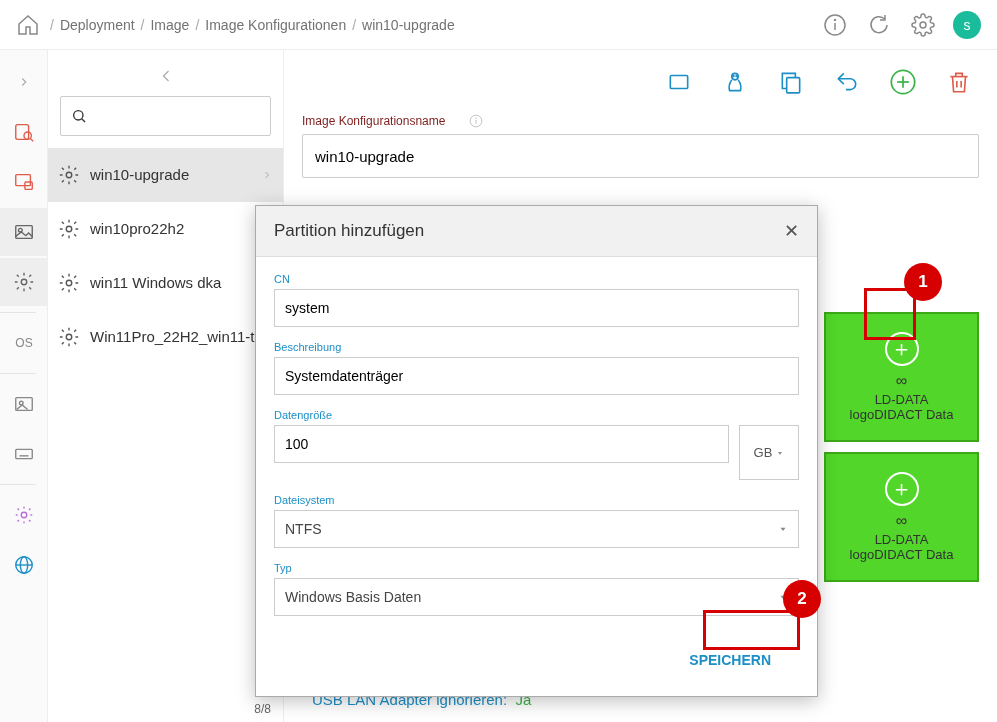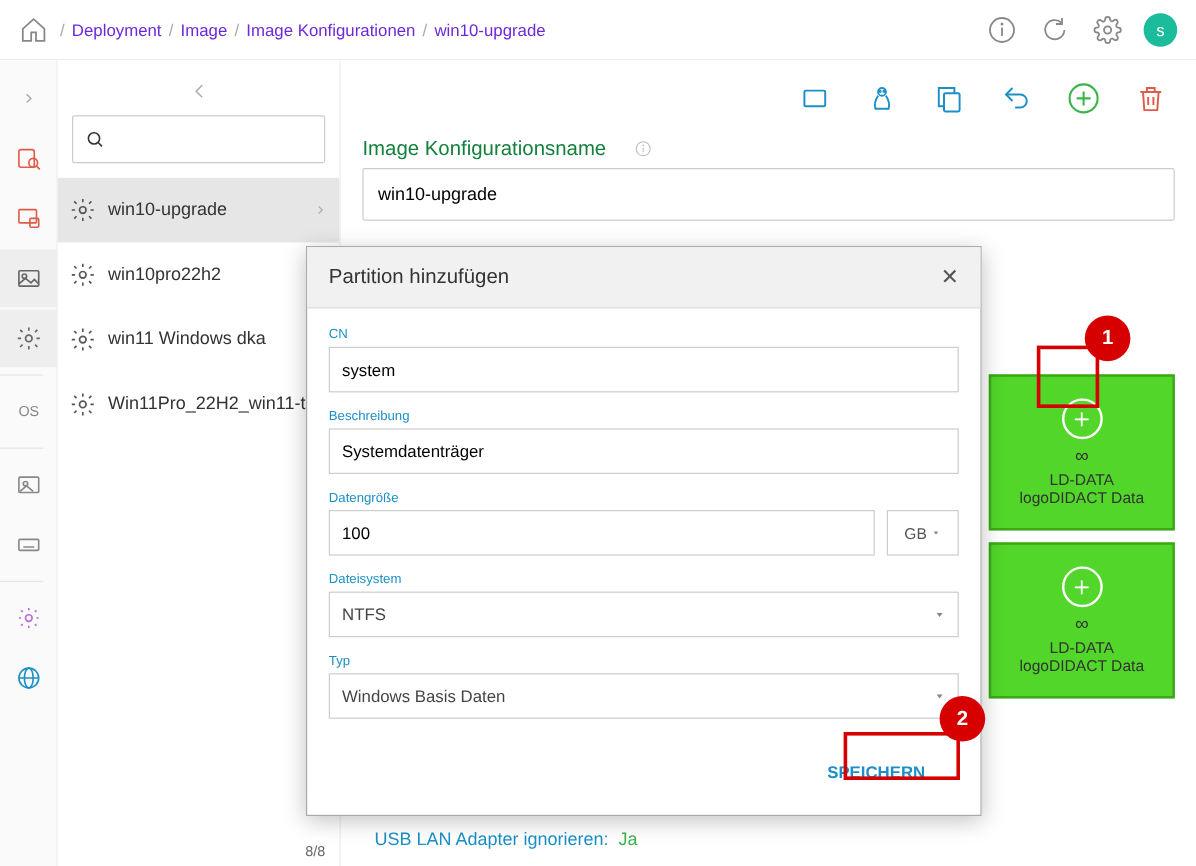--- a/index.html
+++ b/index.html
@@ -2,21 +2,21 @@
 <html><head>
 <meta charset="utf-8">
 <style>
 * { box-sizing: border-box; margin: 0; padding: 0; font-family: Arial, Helvetica, sans-serif; }
 body { width: 997px; height: 722px; overflow: hidden; background: #fff; position: relative; color: #333; }
 
 .top-bar { height: 50px; display: flex; align-items: center; padding: 0 16px; border-bottom: 1px solid #eee; }
 .top-bar .home-icon { width: 24px; height: 24px; color: #888; }
 .top-bar .crumbs { display: flex; align-items: center; gap: 6px; margin-left: 10px; font-size: 14px; }
 .top-bar .crumbs .sep { color: #aaa; }
-.top-bar .crumbs a { color: #6d28d9; text-decoration: none; }
+.top-bar .crumbs a { color: #737373; text-decoration: none; }
 .top-bar .right { margin-left: auto; display: flex; align-items: center; gap: 16px; }
 .icon-circle { width: 28px; height: 28px; display: flex; align-items: center; justify-content: center; color: #888; }
 .avatar { width: 28px; height: 28px; border-radius: 50%; background: #1abc9c; color: #fff; display: flex; align-items: center; justify-content: center; font-size: 14px; }
 
 .main { display: flex; height: calc(100% - 50px); }
 
 .rail { width: 48px; background: #fafafa; border-right: 1px solid #eee; display: flex; flex-direction: column; padding-top: 8px; gap: 2px; }
 .rail-item { width: 48px; height: 48px; display: flex; align-items: center; justify-content: center; color: #888; font-size: 12px; cursor: pointer; }
 .rail-item.red { color: #e05c4a; }
 .rail-item.active { background: #eee; color: #666; }
@@ -32,21 +32,21 @@
 .config-item .label { line-height: 1.3; word-break: break-word; }
 .config-item .chev { margin-left: auto; color: #aaa; }
 .page-indicator { position: absolute; bottom: 6px; right: 12px; font-size: 12px; color: #666; }
 
 .content { flex: 1; padding: 12px 18px; position: relative; overflow: hidden; }
 .content-toolbar { display: flex; justify-content: flex-end; gap: 28px; padding: 6px 6px 18px 0; align-items: center; }
 .content-toolbar .tb { color: #1c8fc7; width: 28px; height: 28px; display: flex; align-items: center; justify-content: center; cursor: pointer; }
 .content-toolbar .tb.green { color: #3bb44a; }
 .content-toolbar .tb.red { color: #e05c4a; }
 
-.field-label { font-size: 17px; color: #15803d; margin-bottom: 6px; display: flex; align-items: center; gap: 24px; }
+.field-label { font-size: 12px; color: #7f1d1d; margin-bottom: 6px; display: flex; align-items: center; gap: 24px; }
 .field-label .info-icon { width: 14px; height: 14px; color: #bbb; }
 .text-input { width: 100%; height: 44px; border: 1px solid #ccc; border-radius: 2px; padding: 0 12px; font-size: 15px; }
 
 .partition-card { position: absolute; right: 18px; top: 262px; width: 155px; height: 130px; background: #51d629; border: 2px solid #3ca818; display: flex; flex-direction: column; align-items: center; justify-content: center; color: #333; font-size: 13px; text-align: center; }
 .partition-card.second { top: 402px; }
 .partition-card .plus { width: 34px; height: 34px; border: 2px solid #fff; border-radius: 50%; display: flex; align-items: center; justify-content: center; color: #fff; font-size: 22px; margin-bottom: 6px; }
 .partition-card .inf { color: #333; font-size: 16px; margin-bottom: 2px; }
 
 .bottom-line { position: absolute; left: 28px; bottom: 14px; font-size: 15px; }
 .bottom-line .lbl { color: #1c8fc7; }
@@ -54,21 +54,21 @@
 
 
 .modal { position: absolute; left: 255px; top: 205px; width: 563px; background: #fff; border: 1px solid #aaa; box-shadow: 0 4px 18px rgba(0,0,0,.25); z-index: 50; }
 .modal-header { background: #f1f1f1; padding: 14px 18px; font-size: 17px; display: flex; align-items: center; justify-content: space-between; border-bottom: 1px solid #ddd; }
 .modal-header .close { cursor: pointer; font-size: 18px; color: #555; }
 .modal-body { padding: 16px 18px 4px 18px; }
 .m-label { font-size: 11px; color: #1c8fc7; margin-bottom: 4px; }
 .m-input { width: 100%; height: 38px; border: 1px solid #ccc; padding: 0 10px; font-size: 14px; margin-bottom: 14px; }
 .m-row { display: flex; gap: 10px; margin-bottom: 14px; }
 .m-row .m-input { margin-bottom: 0; }
-.m-unit { width: 60px; height: 38px; border: 1px solid #ccc; display: flex; align-items: center; justify-content: center; font-size: 13px; color: #555; gap: 4px; cursor: pointer; }
+.m-unit { width: 60px; height: 55px; border: 1px solid #ccc; display: flex; align-items: center; justify-content: center; font-size: 13px; color: #555; gap: 4px; cursor: pointer; }
 .m-select { width: 100%; height: 38px; border: 1px solid #ccc; padding: 0 10px; font-size: 14px; display: flex; align-items: center; justify-content: space-between; margin-bottom: 14px; cursor: pointer; color: #444; }
 .modal-footer { display: flex; justify-content: flex-end; padding: 8px 30px 18px 18px; }
 .btn-save { color: #1c8fc7; font-size: 14px; font-weight: bold; padding: 10px 16px; background: transparent; border: none; cursor: pointer; }
 
 
 .callout { position: absolute; width: 38px; height: 38px; border-radius: 50%; background: #d60000; color: #fff; display: flex; align-items: center; justify-content: center; font-size: 17px; font-weight: bold; z-index: 80; }
 .redbox { position: absolute; border: 3px solid #d60000; z-index: 75; pointer-events: none; }
 
 svg { display: block; }
 </style>

